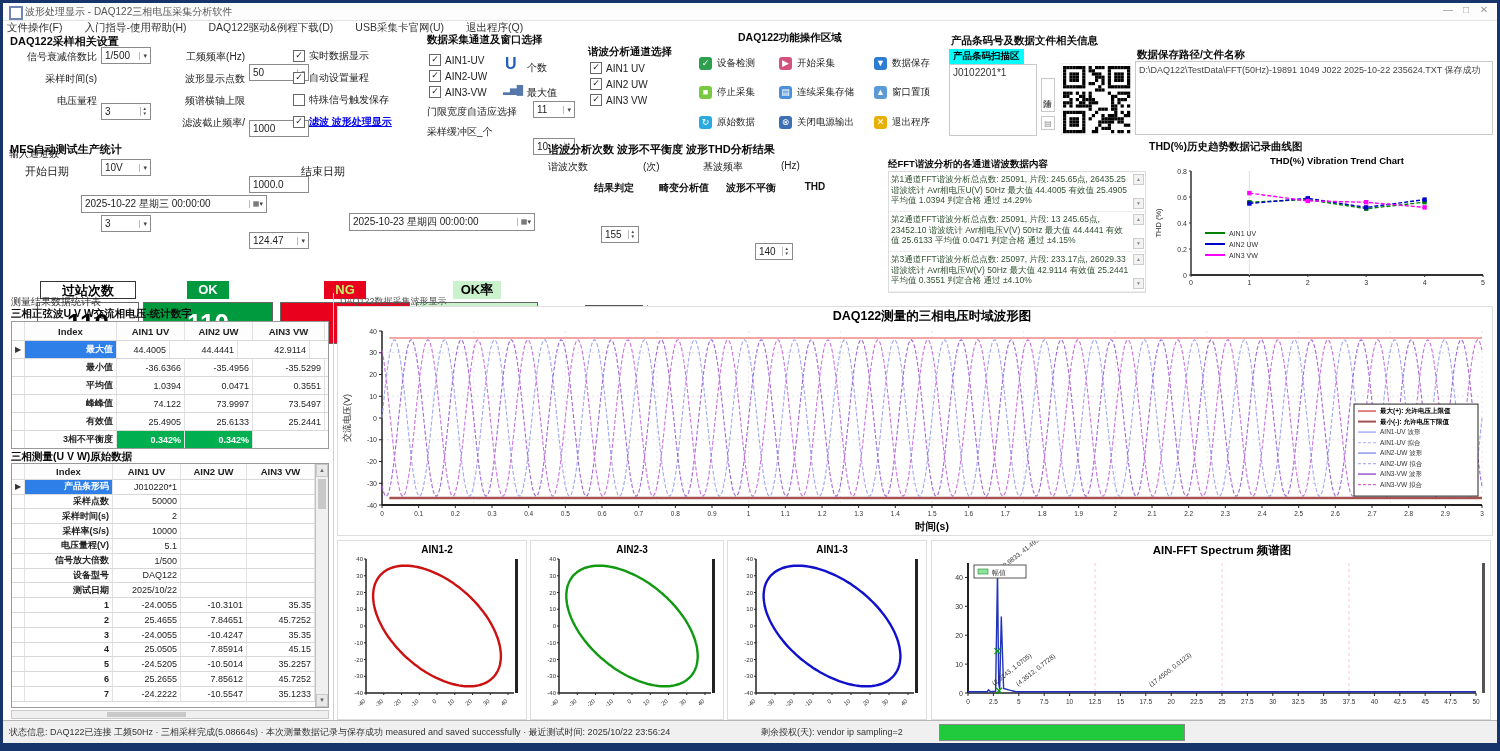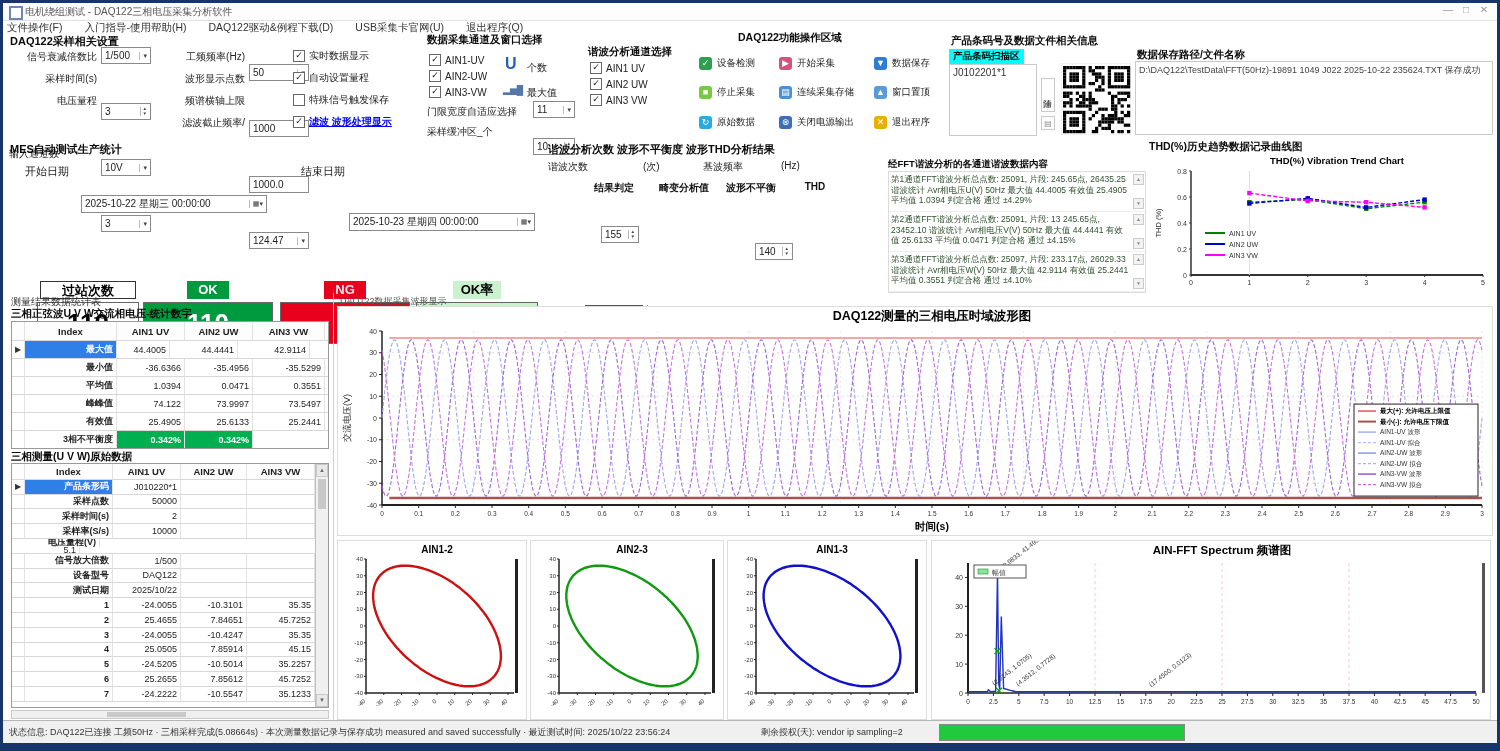--- a/index.html
+++ b/index.html
@@ -52,21 +52,21 @@
   .vline{position:absolute;background:#d0d0d0;width:1px;}
   svg text{font-family:"Liberation Sans","DejaVu Sans",sans-serif;}
 </style>
 </head>
 <body>
 
 <div class="win">
 
   <div class="titlebar">
     <span class="appicon"></span>
-    <span class="wtitle">电机绕组测试 - DAQ122三相电压采集分析软件</span>
+    <span class="wtitle">波形处理显示 - DAQ122三相电压采集分析软件</span>
     <span class="winctl" style="right:40px;">—</span>
     <span class="winctl" style="right:22px;">□</span>
     <span class="winctl" style="right:4px;">✕</span>
   </div>
 
   <div class="menubar" id="menubar"><span>文件操作(F)</span><span>入门指导-使用帮助(H)</span><span>DAQ122驱动&amp;例程下载(D)</span><span>USB采集卡官网(U)</span><span>退出程序(Q)</span></div>
 
   <div class="abs hdr" style="left:7px;top:31px;">DAQ122采样相关设置</div>
   <div class="abs" id="acq-fields" style="left:6px;top:44px;width:282px;height:92px;">
       <div class="abs lbl" style="top: 3px; left: 0px; width: 88px; text-align: right;">信号衰减倍数比</div>
@@ -508,21 +508,21 @@
   <div class="abs lbl" style="left:298px;top:161px;font-size:11px;">结束日期</div>
   <div class="abs ctl" style="left:346px;top:158px;width:186px;height:18px;">
       <span class="val" style="font-size:10px;">2025-10-23 星期四 00:00:00</span>
       <span class="dd">▦▾</span>
     </div>
   <div class="abs" id="counters">
       <div class="counter-label" style="left: 37px; top: 208px; width: 96px; height: 18px; line-height: 18px; background: rgb(255, 255, 255); color: rgb(0, 0, 0); border: 1px solid rgb(51, 51, 51);">过站次数</div>
       <div class="counter-value" style="left: 34px; top: 229px; width: 102px; height: 42px; background: rgb(255, 255, 255); color: rgb(0, 0, 0); border: 1px solid rgb(102, 102, 102);">110</div>
       <div class="counter-label" style="left: 184px; top: 208px; width: 42px; height: 18px; line-height: 18px; background: rgb(0, 154, 62); color: rgb(255, 255, 255); border: none;">OK</div>
       <div class="counter-value" style="left: 140px; top: 229px; width: 130px; height: 42px; background: rgb(0, 154, 62); color: rgb(255, 255, 255); border: 1px solid rgb(102, 102, 102);">110</div>
-      <div class="counter-label" style="left: 321px; top: 208px; width: 42px; height: 18px; line-height: 18px; background: rgb(232, 0, 28); color: #e5e5e5; border: none;">NG</div>
+      <div class="counter-label" style="left: 321px; top: 208px; width: 42px; height: 18px; line-height: 18px; background: rgb(232, 0, 28); color: #bef264; border: none;">NG</div>
       <div class="counter-value" style="left: 277px; top: 229px; width: 130px; height: 42px; background: rgb(232, 0, 28); color: rgb(255, 255, 255); border: 1px solid rgb(102, 102, 102);">0</div>
       <div class="counter-label" style="left: 450px; top: 208px; width: 48px; height: 18px; line-height: 18px; background: rgb(201, 242, 205); color: rgb(0, 0, 0); border: none;">OK率</div>
       <div class="counter-value" style="left: 413px; top: 229px; width: 122px; height: 42px; background: rgb(201, 242, 205); color: rgb(0, 0, 0); border: 1px solid rgb(102, 102, 102);">100.0%</div>
     </div>
 
   <div class="abs hdr" style="left:545px;top:139px;">谐波分析次数 波形不平衡度 波形THD分析结果</div>
   <div class="abs lbl" style="left:545px;top:157px;">谐波次数</div>
   <div class="abs ctl" style="left:598px;top:153px;width:38px;">
       <span class="val">155</span>
       <span class="upd">▲<br>▼</span>
@@ -651,21 +651,21 @@
         <div class="tcell num" style="width: 66px;"></div>
         <div class="tcell num" style="width: 68px;"></div>
       </div>
       <div class="trow" style="height: 13.8px;">
         <div class="marker"></div>
         <div class="tcell rl" style="width: 88px;">采样率(S/s)</div>
         <div class="tcell num" style="width: 68px;">10000</div>
         <div class="tcell num" style="width: 66px;"></div>
         <div class="tcell num" style="width: 68px;"></div>
       </div>
-      <div class="trow" style="height: 13.8px; flex-direction: column;">
+      <div class="trow" style="height: 13.8px;">
         <div class="marker"></div>
         <div class="tcell rl" style="width: 88px;">电压量程(V)</div>
         <div class="tcell num" style="width: 68px;">5.1</div>
         <div class="tcell num" style="width: 66px;"></div>
         <div class="tcell num" style="width: 68px;"></div>
       </div>
       <div class="trow" style="height: 13.8px;">
         <div class="marker"></div>
         <div class="tcell rl" style="width: 88px;">信号放大倍数</div>
         <div class="tcell num" style="width: 68px;">1/500</div>

